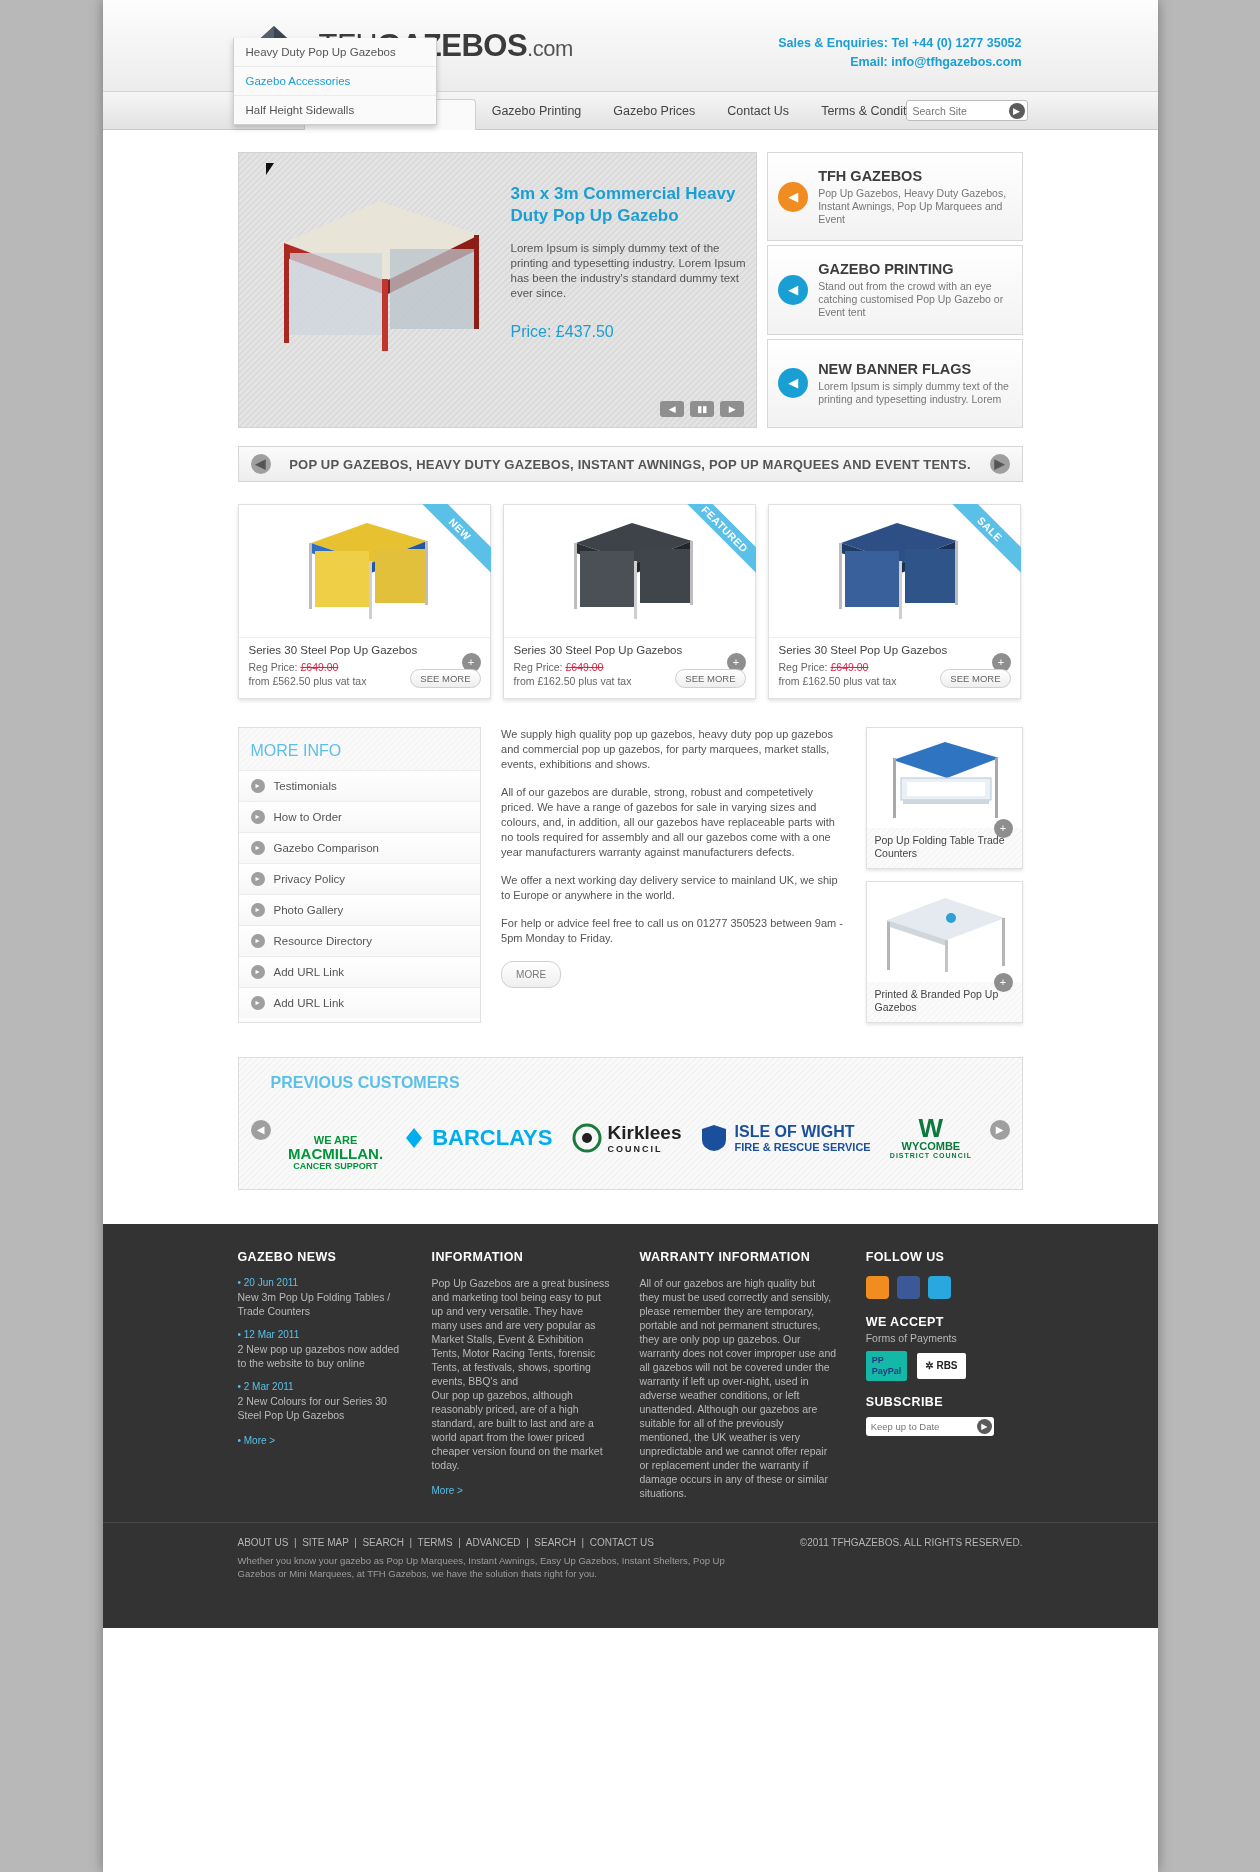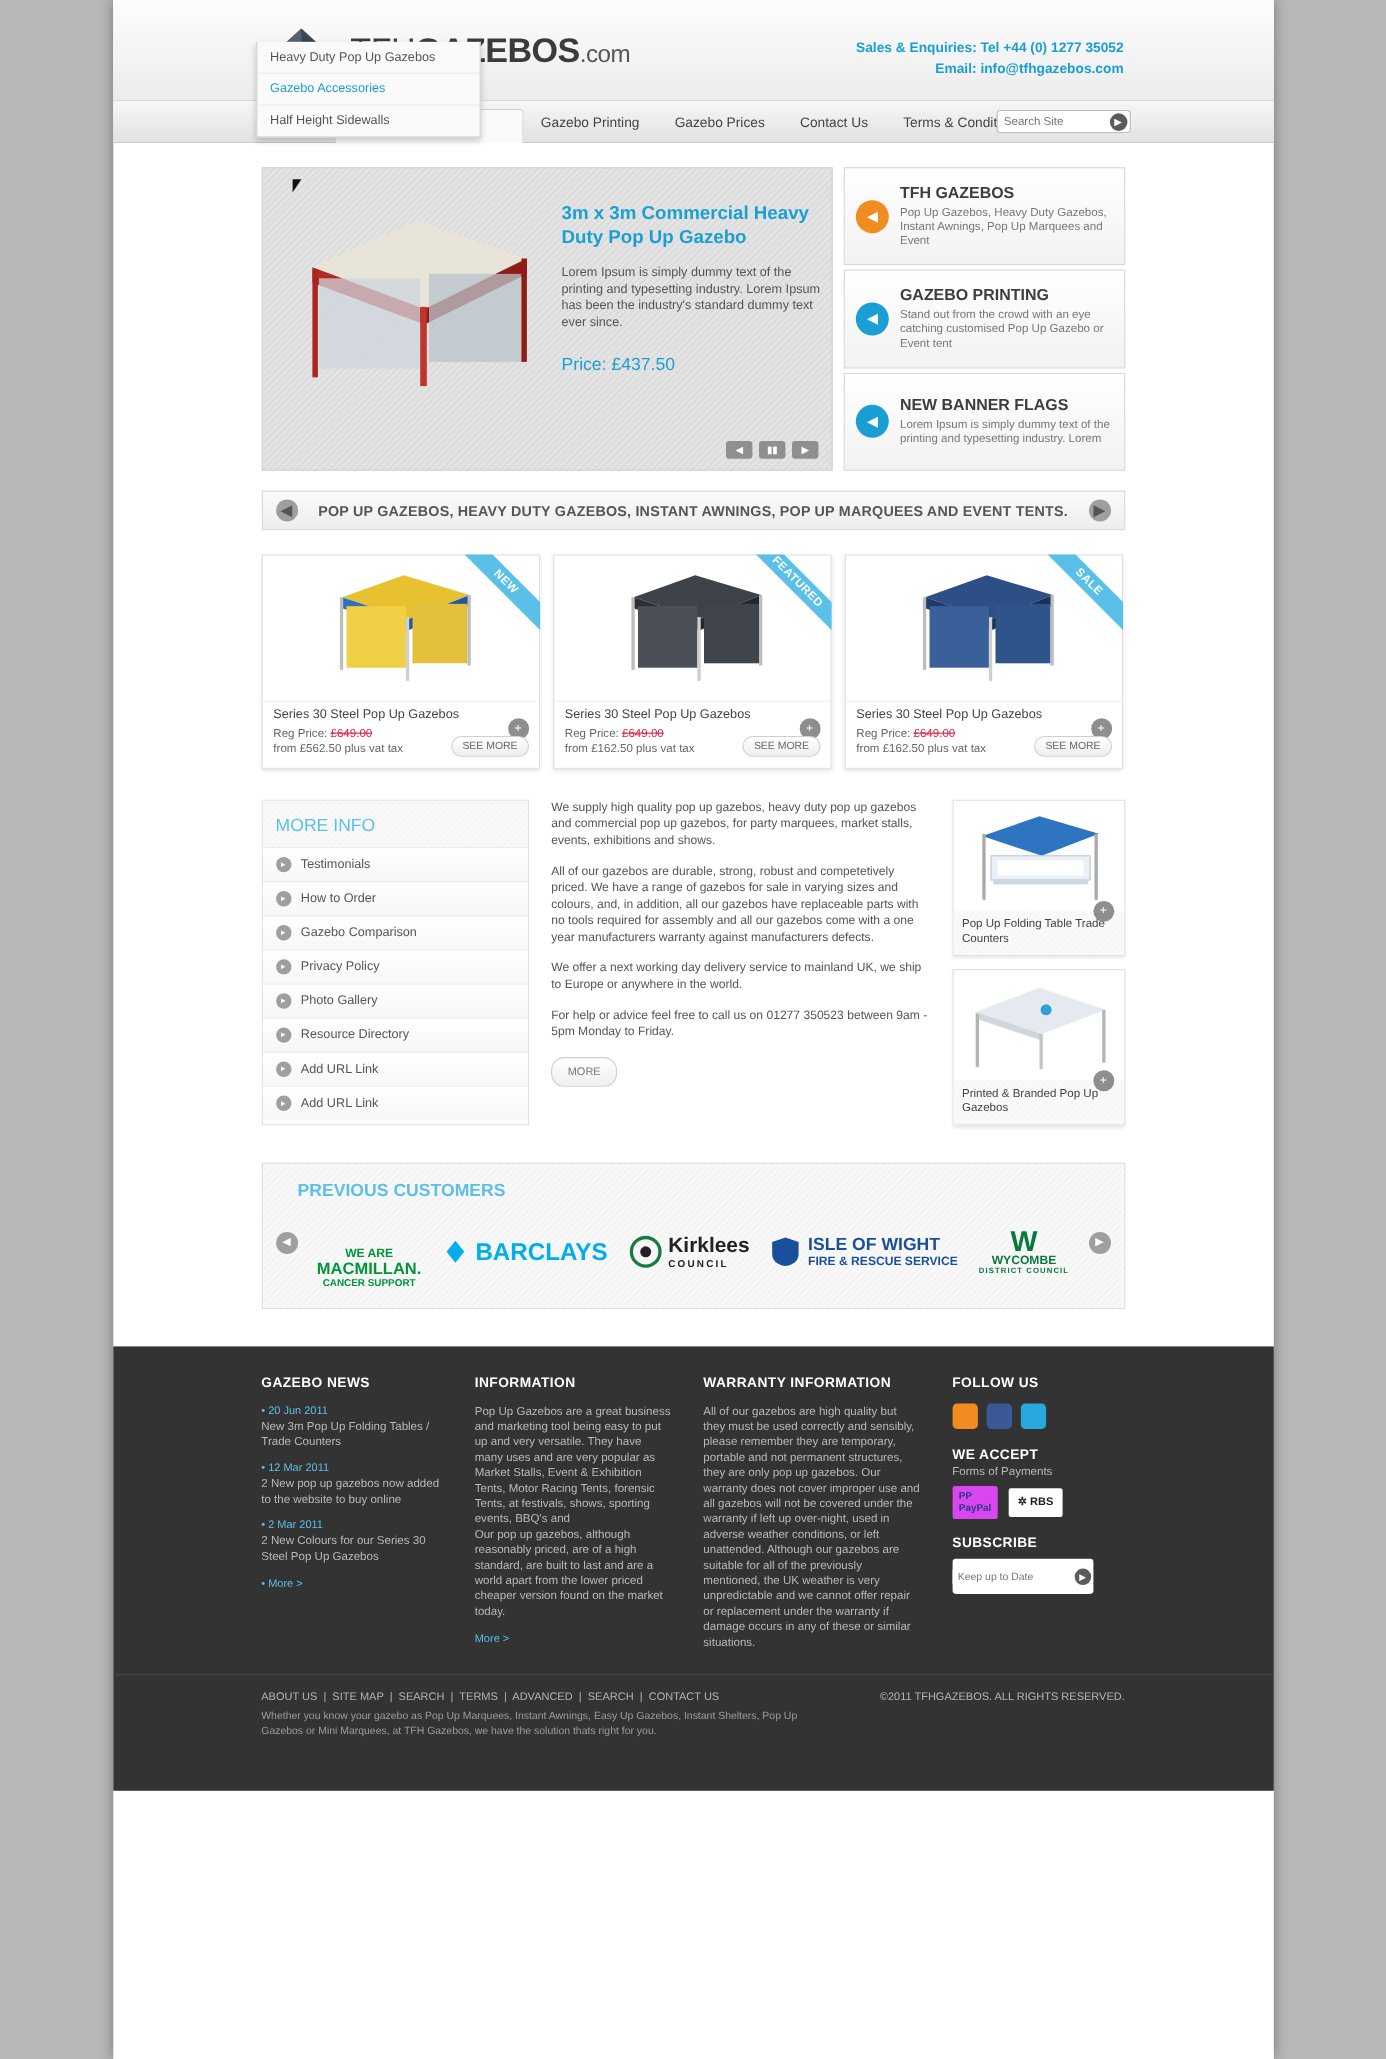--- a/index.html
+++ b/index.html
@@ -131,24 +131,24 @@
   .footer { background:#333333; color:#cfcfcf; margin-top:34px; padding:26px 0 18px 0; }
   .f-cols { display:flex; padding:0 135px; gap:28px;}
   .f-col h4 { margin:0 0 12px 0; color:#fff; font-size:12.5px; letter-spacing:.4px;}
   .f-col { font-size:10.5px; line-height:14px; color:#b9b9b9;}
   .news-date { color:#5bc0e8; font-size:10px; margin-top:10px;}
   .news-date:first-of-type{margin-top:0;}
   .f-more { color:#5bc0e8; font-size:10px; margin-top:12px; display:block;}
   .soc { display:flex; gap:8px; margin-bottom:16px;}
   .soc span { width:23px;height:23px;border-radius:4px;display:inline-block;}
   .accept-row { display:flex; gap:10px; align-items:center; margin-top:6px;}
-  .paypal { background:#d946ef; color:#253b80; font-weight:bold; font-size:9px; padding:4px 6px; border-radius:2px;
+  .paypal { background:#14b8a6; color:#253b80; font-weight:bold; font-size:9px; padding:4px 6px; border-radius:2px;
      line-height:11px;}
   .rbs { background:#fff; color:#222; font-size:10px; padding:6px 8px; border-radius:2px; font-weight:bold;}
-  .subscribe { margin-top:8px; width:128px; height:32px; background:#fff; border-radius:3px;
+  .subscribe { margin-top:8px; width:128px; height:19px; background:#fff; border-radius:3px;
      display:flex; align-items:center; }
   .subscribe input { border:none; outline:none; font-size:9.5px; color:#888; width:100px; padding-left:5px;
      font-family:"Liberation Sans",sans-serif;}
   .sub-go { width:15px;height:15px;border-radius:50%;background:#5b5b5b;color:#fff;font-size:8px;
      line-height:15px;text-align:center;margin-left:auto;margin-right:2px;}
   .footbar { border-top:1px solid #474747; margin-top:22px; padding:14px 135px 0 135px;
      font-size:10px; color:#b5b5b5; display:flex; justify-content:space-between;}
   .legal { font-size:9.5px; color:#9d9d9d; line-height:13px; padding:6px 135px 0 135px; max-width:760px;}
 </style>
 </head>

